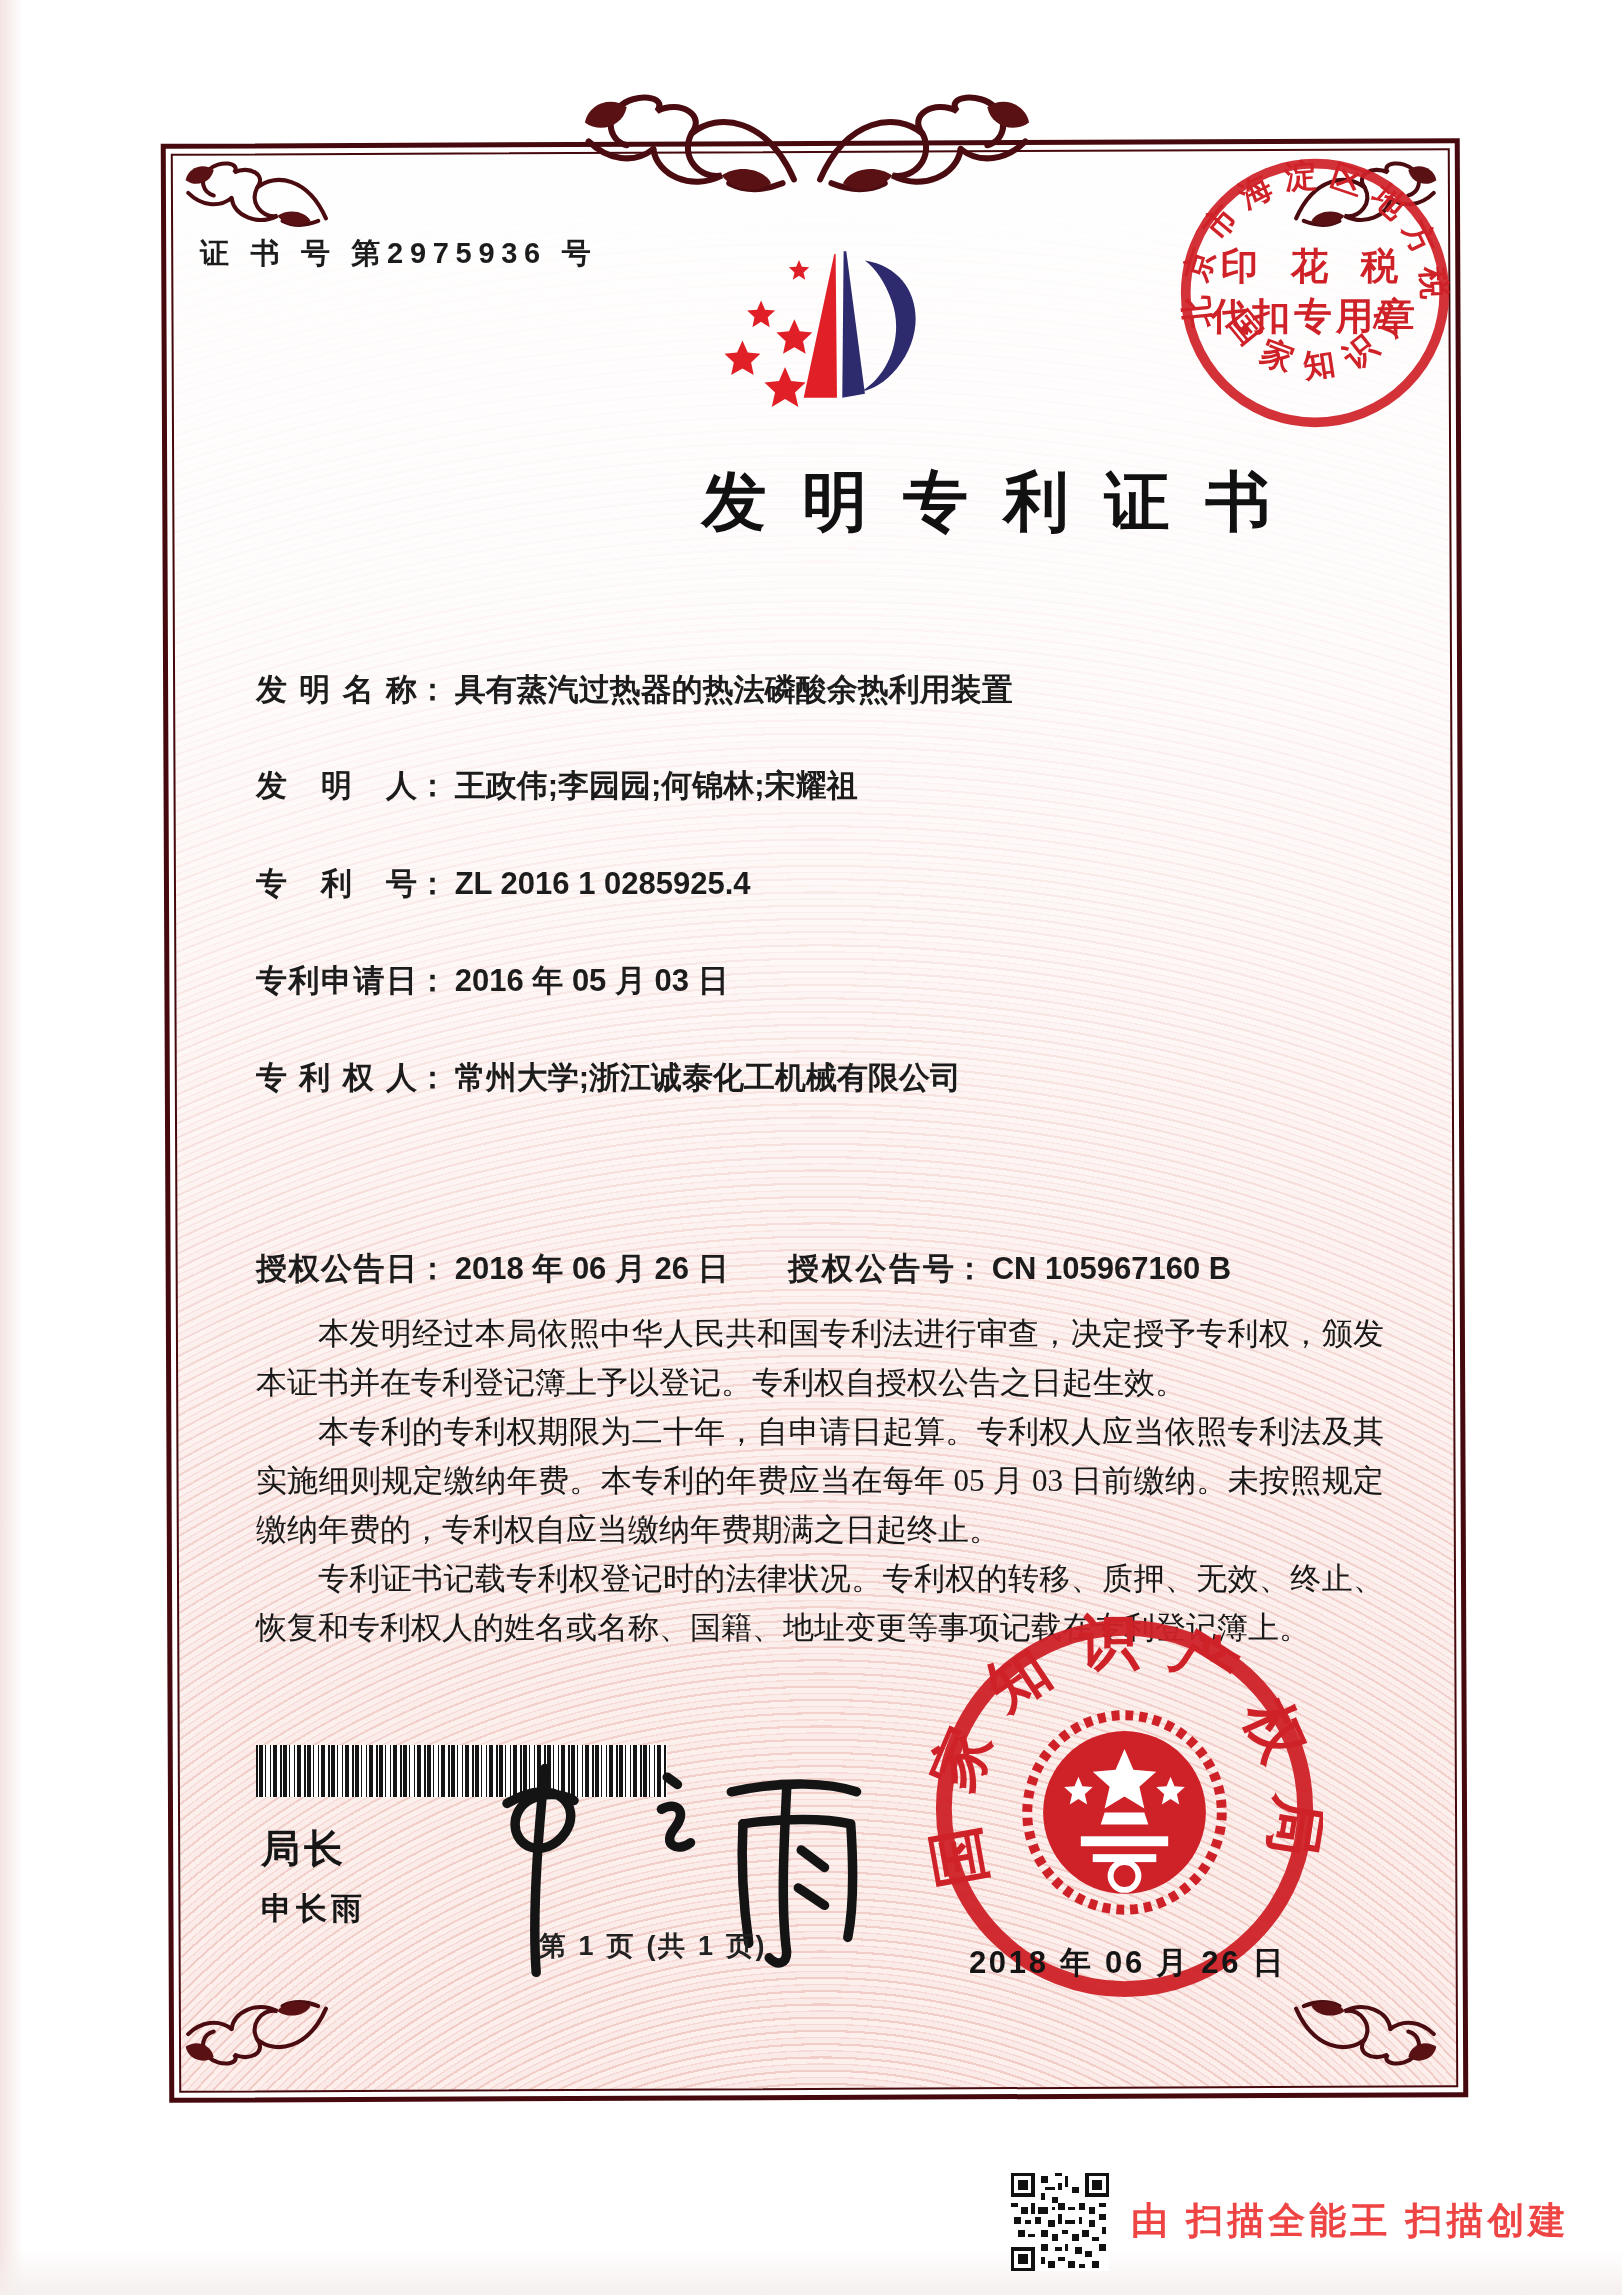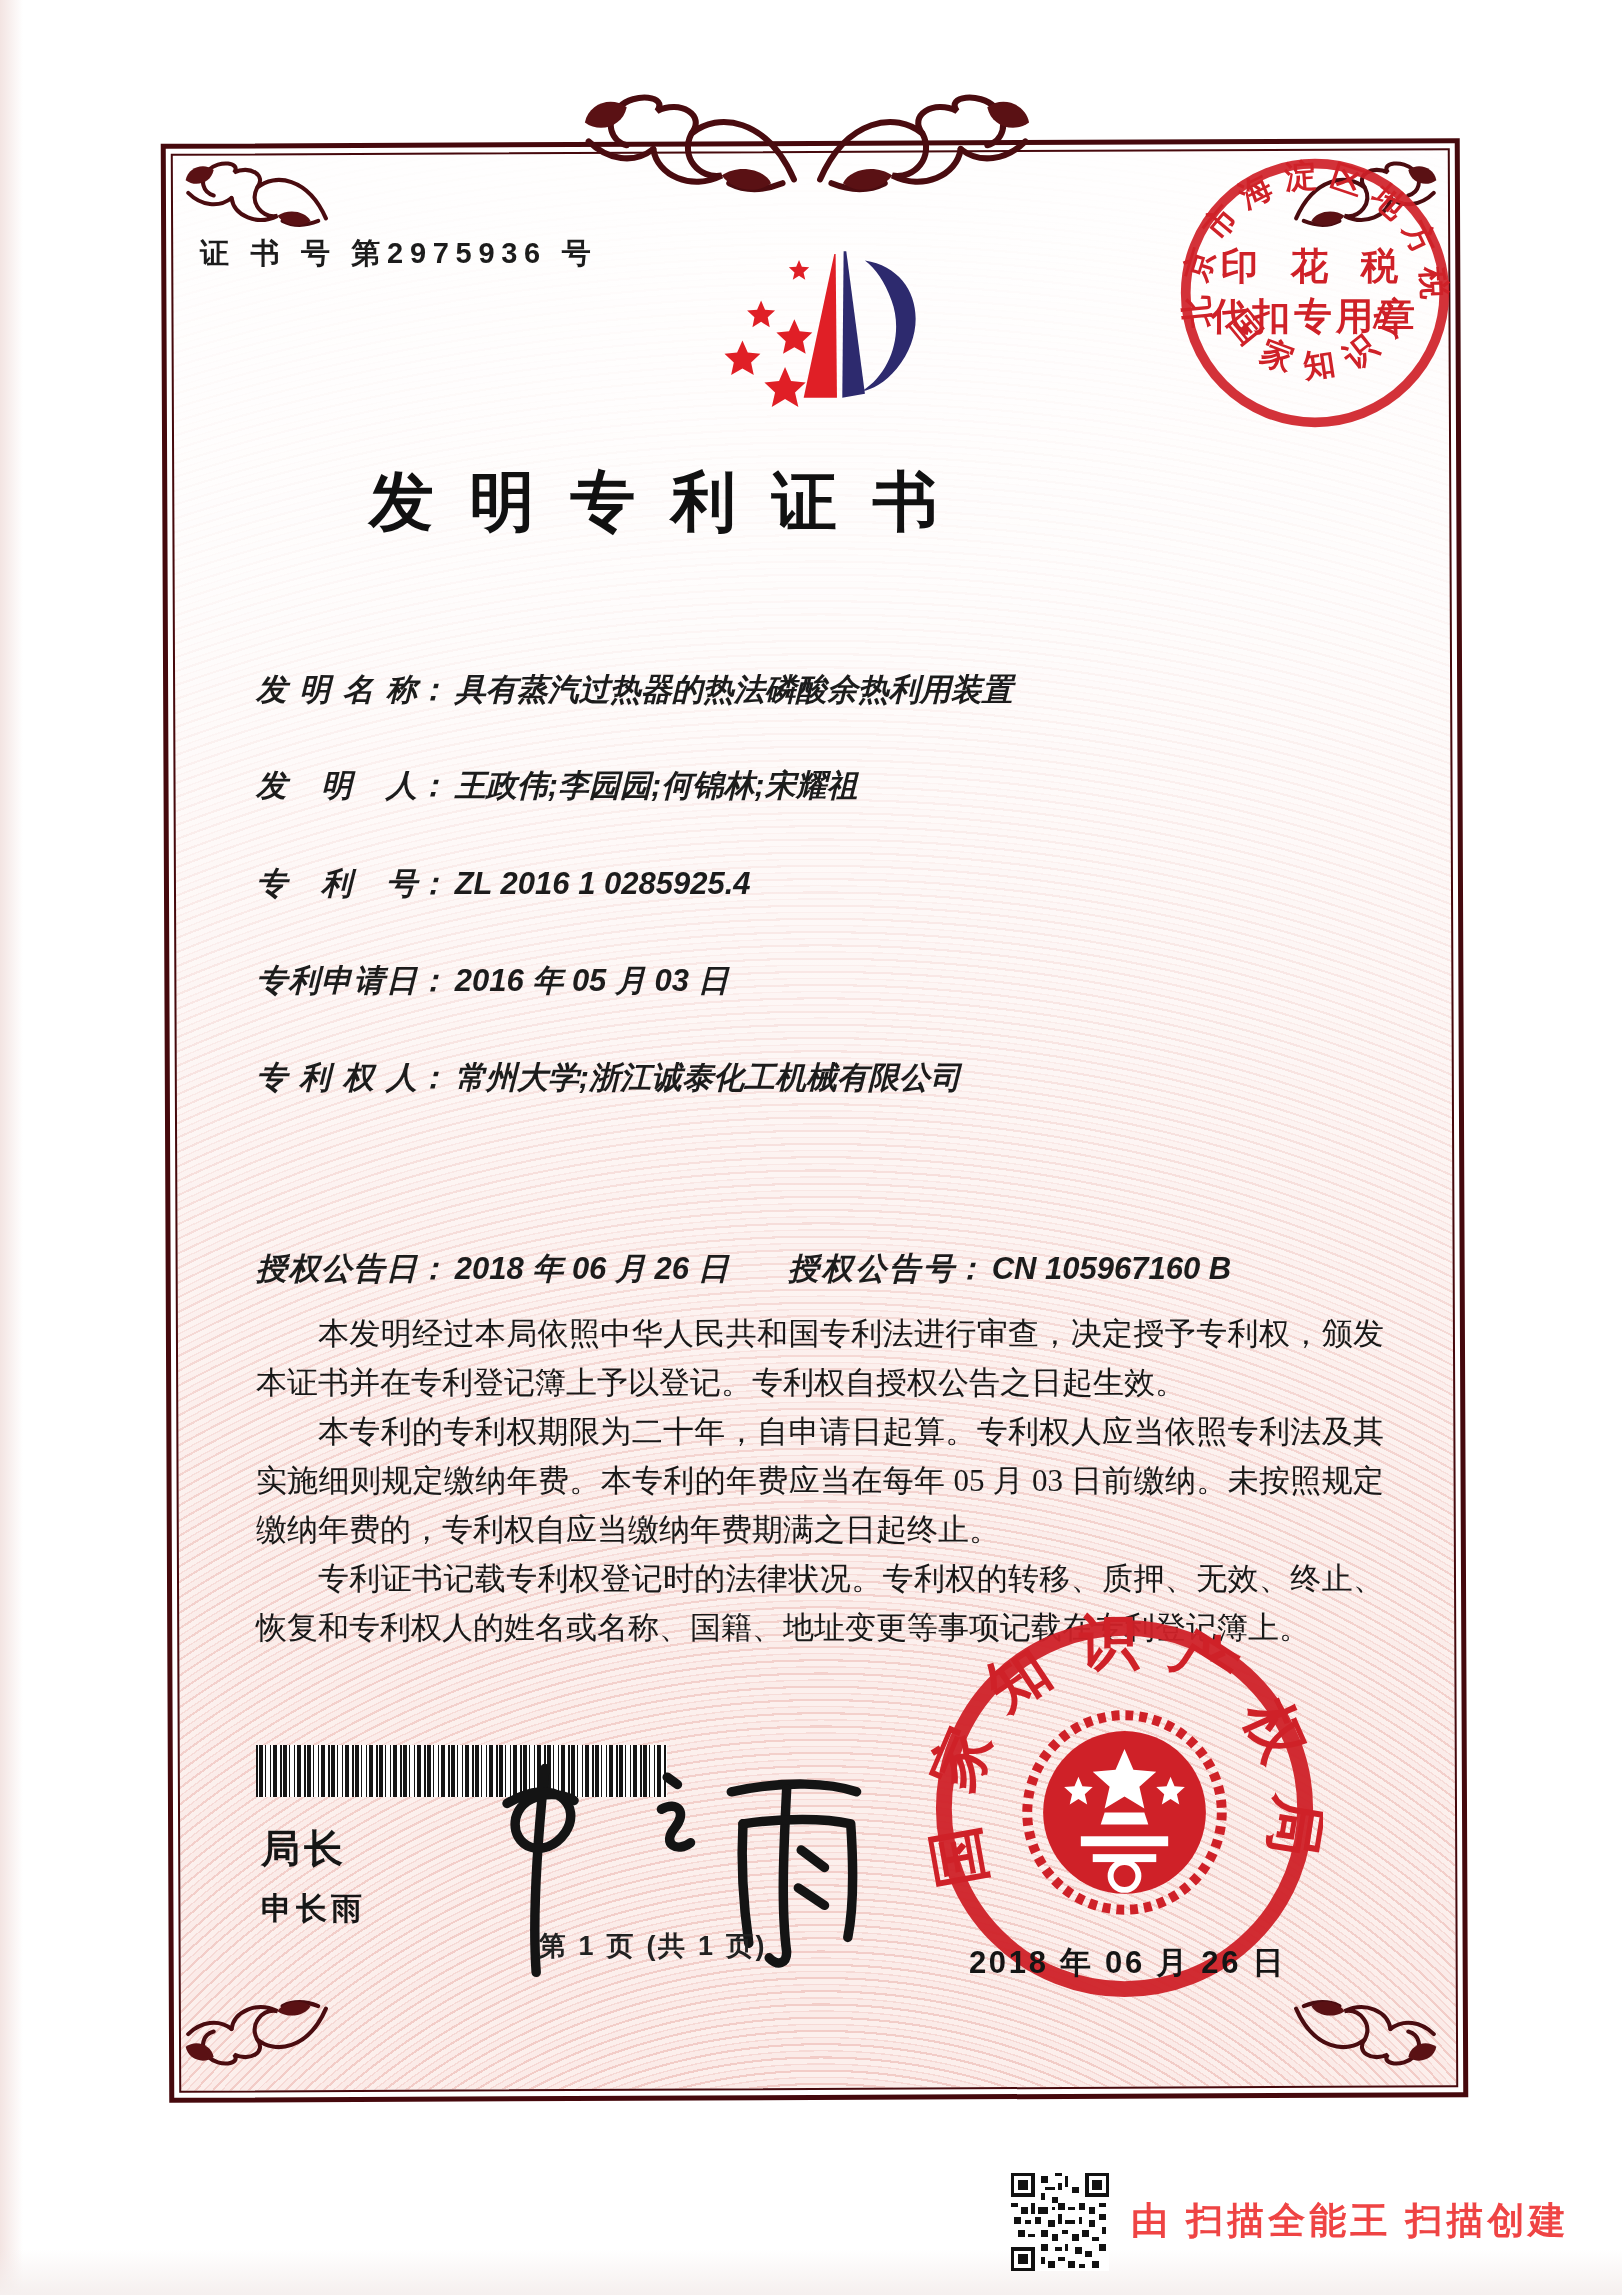--- a/index.html
+++ b/index.html
@@ -39,27 +39,27 @@
         #f2ccc7 0 2px,#fbebe8 2px 6.7px,#f6d9d5 6.7px 8px,#fcefec 8px 12.6px);
   }
   .content{left:0;top:0;width:1306px;height:2295px;padding-left:10px;}
 
   .cert-number{
     left:200px;top:234px;
     font-size:29px;font-weight:600;color:var(--ink);
     letter-spacing:6.7px;
   }
   .title{
-    left:0;right:0;top:458px;text-align:center;
+    left:0;right:0;top:458px;text-align:right;
     font-size:65px;font-weight:700;color:#111;
     letter-spacing:.55em;text-indent:.55em;
   }
 
   .field-row{position:absolute;left:256px;color:var(--ink);
-    font-size:31px;font-weight:600;white-space:nowrap;font-style:italic;}
+    font-size:31px;font-weight:600;white-space:nowrap;}
   .field-label{display:inline-block;width:161px;
     text-align:justify;text-align-last:justify;vertical-align:bottom;}
   .field-colon{display:inline-block;margin-right:6.7px;}
   .grant-pair2{position:absolute;left:532px;top:0;}
   .grant-pair2 .field-label{width:166px;}
 
   .body-text{
     left:256px;top:1309px;width:1128px;
     font-family:"Liberation Serif",serif;
     font-size:31px;line-height:49px;color:#181818;

